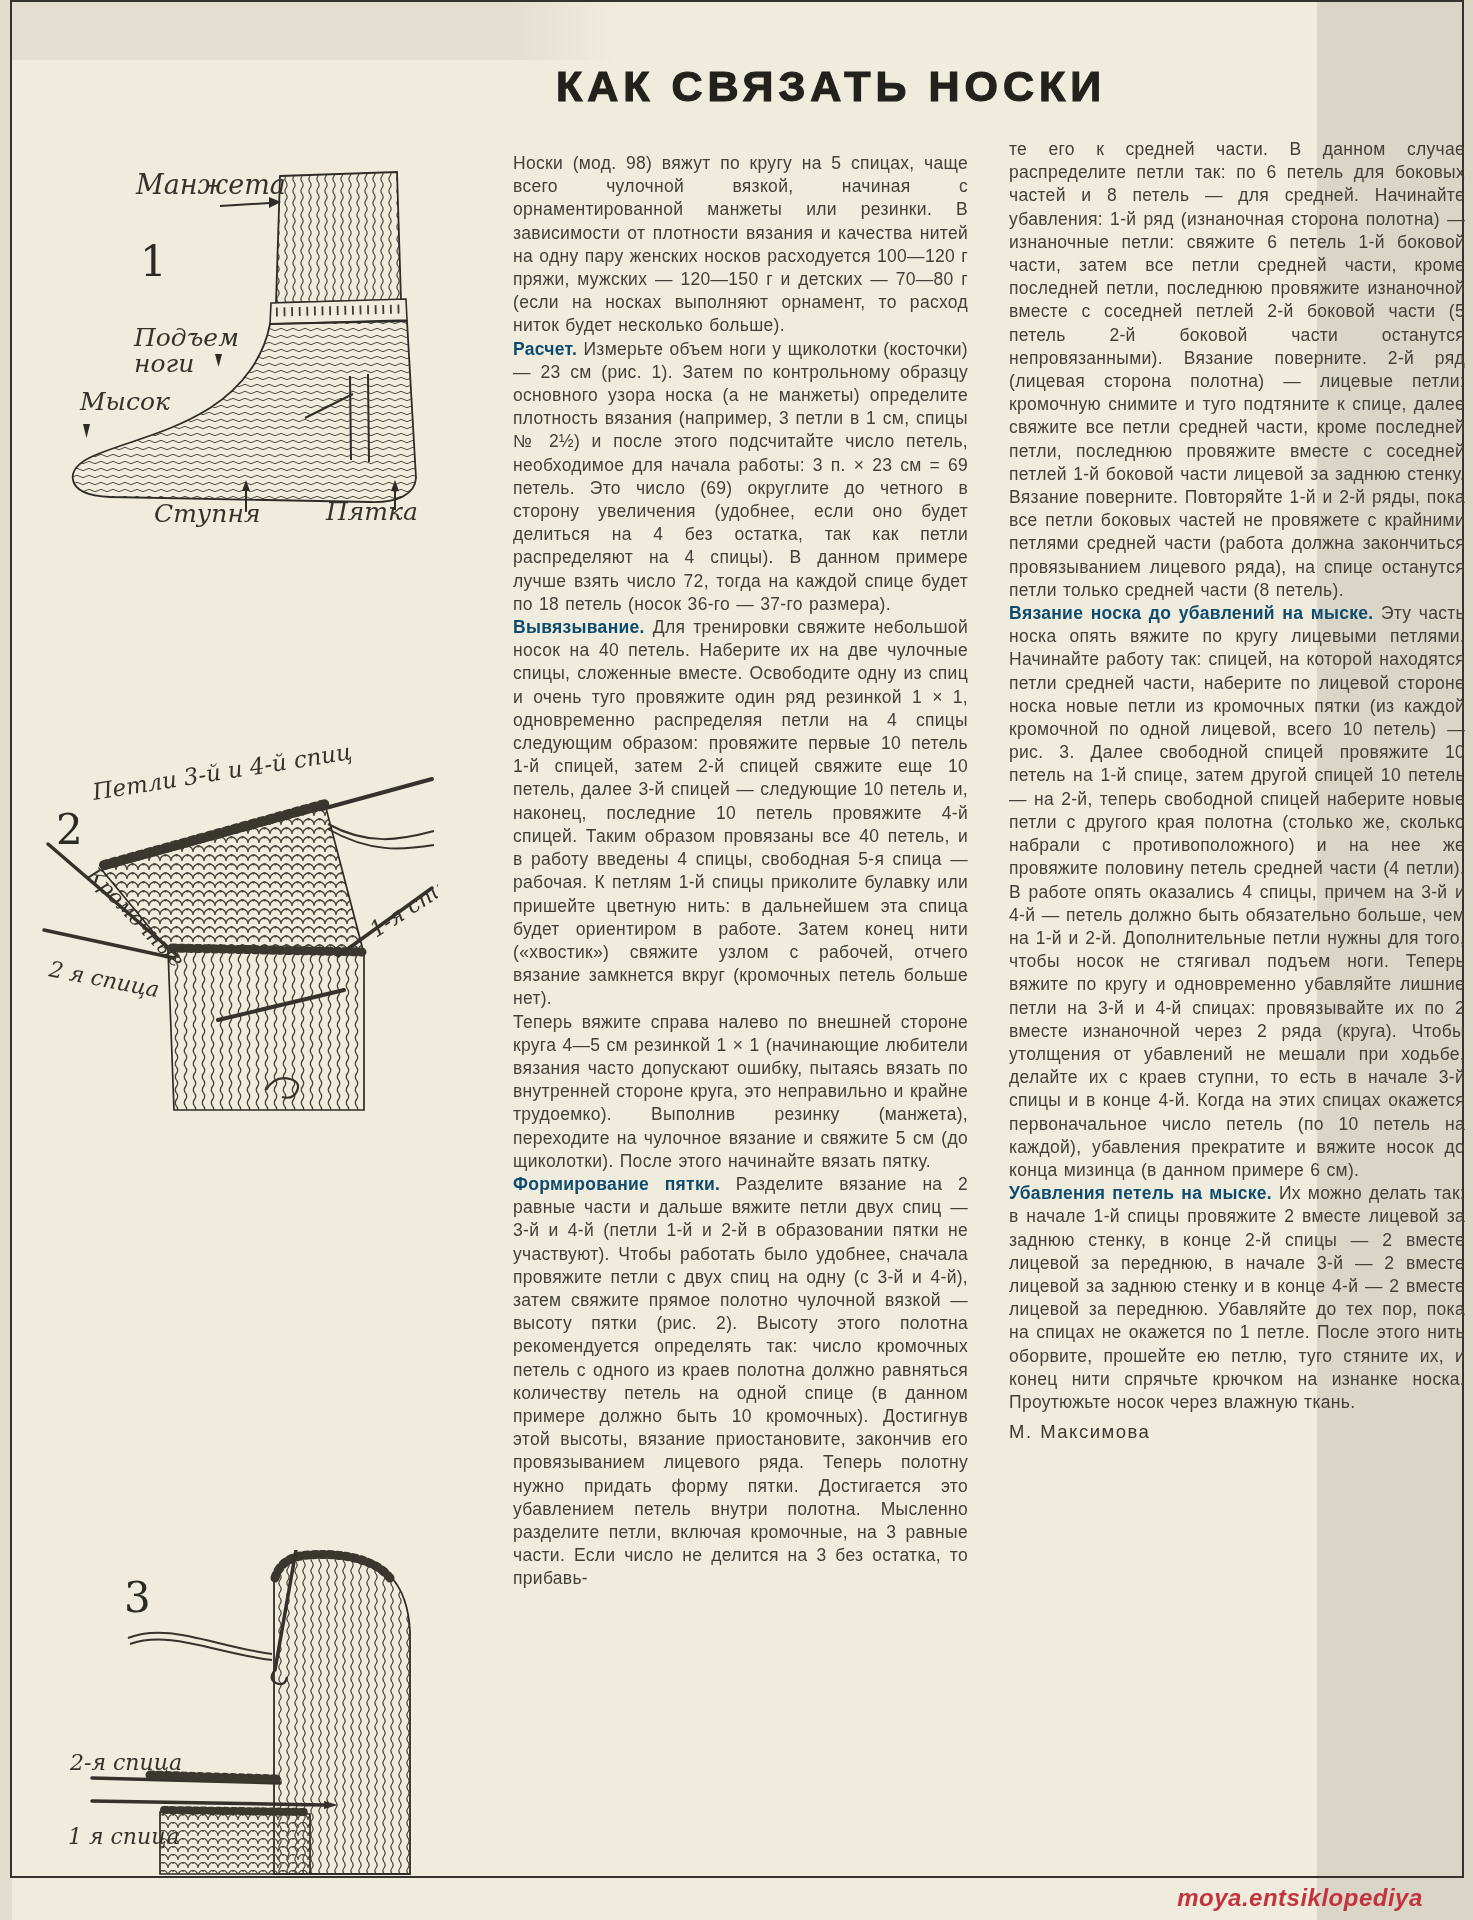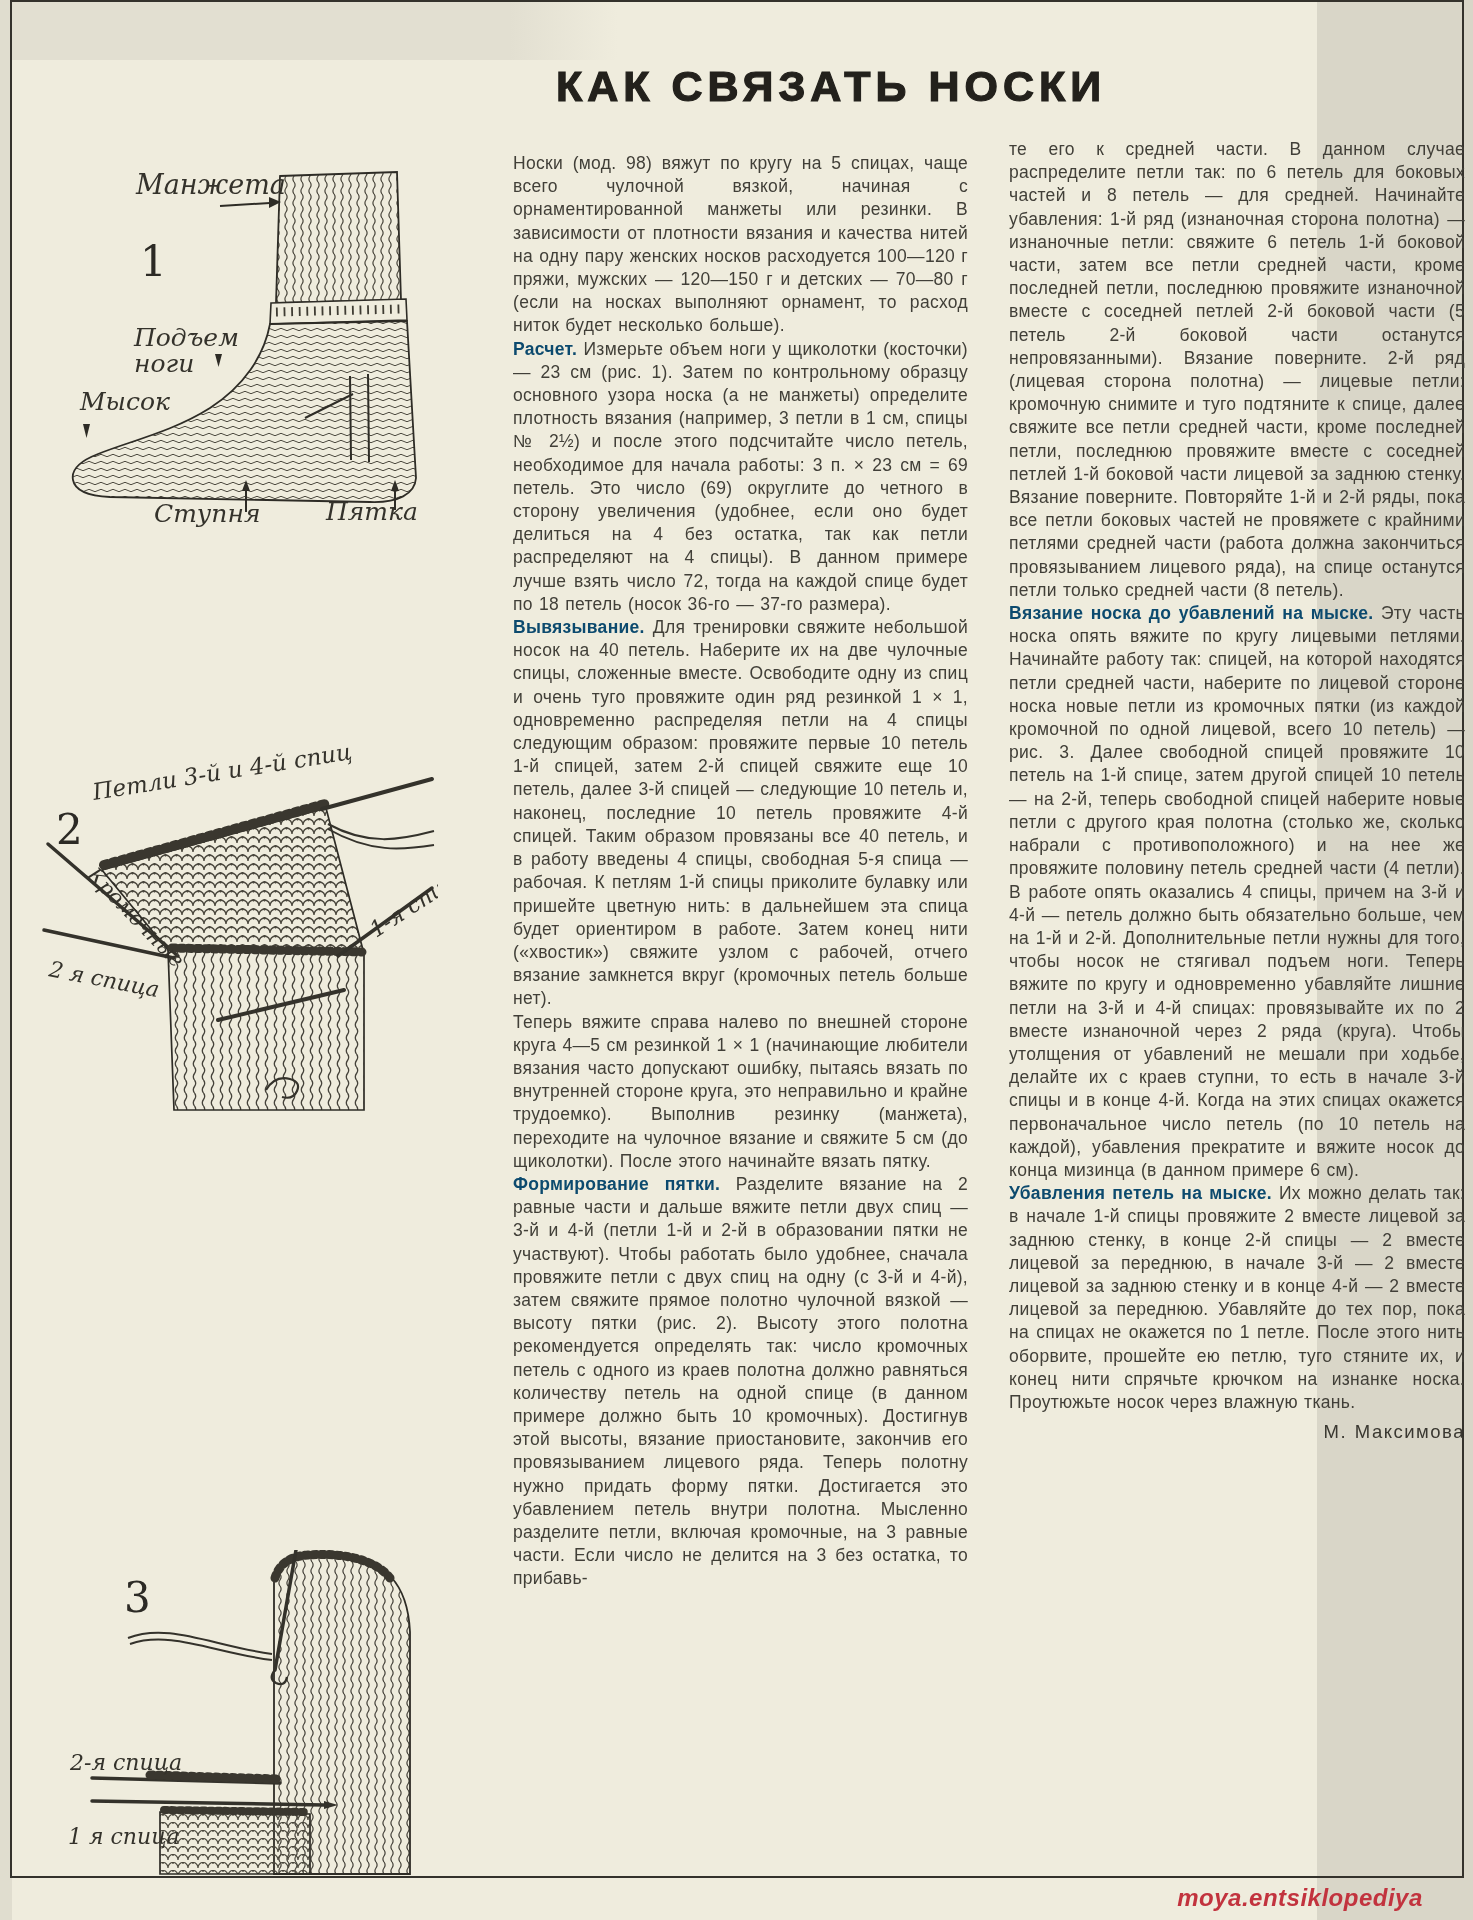--- a/index.html
+++ b/index.html
@@ -12,21 +12,21 @@
   .frame { position:absolute; left:10px; top:0px; width:1454px; height:1878px;
     border:2px solid #34322c; background:transparent; }
   .page-title { position:absolute; left:556px; top:62px; font-size:43px; font-weight:bold;
     letter-spacing:5px; color:#23211c; -webkit-text-stroke:1.2px #23211c; white-space:nowrap; }
   .col { position:absolute; top:138px; text-align:justify; color:#413f38; font-size:17.5px;
     line-height:23.2px; letter-spacing:0.3px; word-spacing:1px; }
   .col-mid { left:513px; width:455px;margin-top:14px; }
   .col-right { left:997px; width:456px;margin-left:12px; }
   .col p { margin:0; }
   .col p b { font-weight:bold; color:#0c4a6e; }
-  .signature { text-align:right; font-size:18.5px; letter-spacing:1.5px; margin-top:6px; color:#3a3831; }
+  .signature { font-size:18.5px; letter-spacing:1.5px; margin-top:6px; color:#3a3831; }
   .watermark { position:absolute; left:1140px; top:1884px; width:320px; text-align:center;
     font-style:italic; font-weight:bold; font-size:24px; color:#c2333e; letter-spacing:0.5px; }
   .fig { position:absolute; }
   svg text.hand { font-family:"DejaVu Serif",serif; font-style:italic; fill:#34322b; }
   svg text.num  { font-family:"DejaVu Serif",serif; fill:#2c2a25; }
 </style>
 </head>
 <body>
 
 <div class="page">

